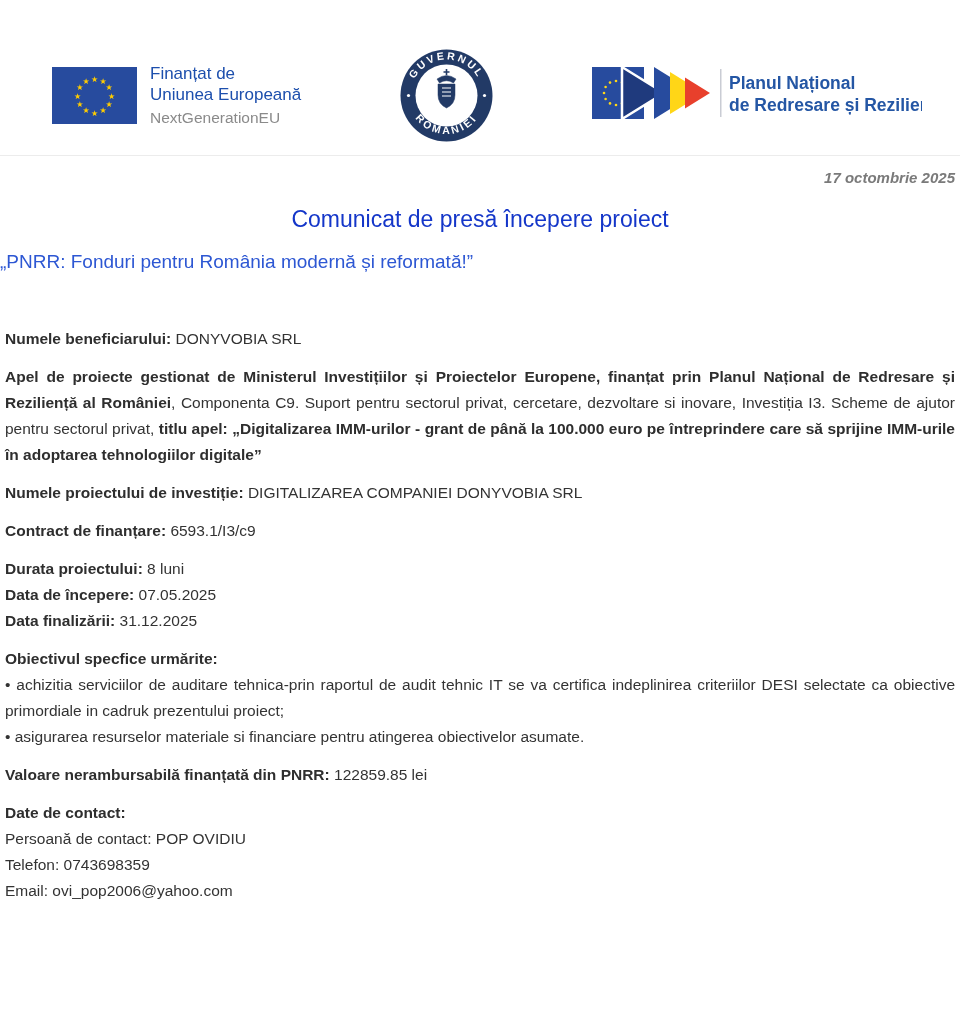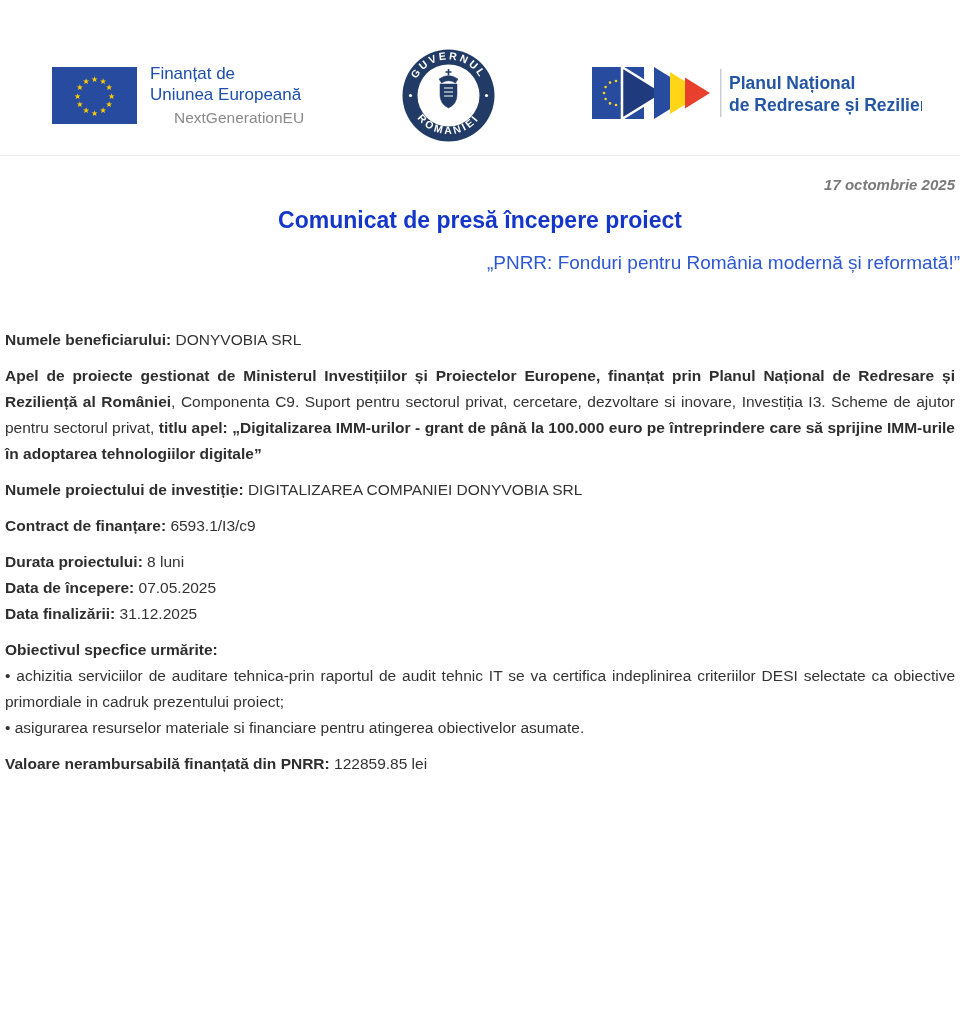--- a/index.html
+++ b/index.html
@@ -13,44 +13,44 @@
   .page { width: 960px; height: 1035px; }
 
   
   .logos {
     display: flex; align-items: center; justify-content: space-between;
     padding: 48px 38px 0 52px; height: 94px;
   }
   .eu-block { display: flex; align-items: center; gap: 13px; }
   .eu-text { line-height: 21px; }
   .eu-text .funded { font-weight: normal; color: #1d4fad; font-size: 17px; }
-  .eu-text .nextgen { color: #8a8a8a; font-size: 15.5px; margin-top: 2px; margin-left: 24px; }
+  .eu-text .nextgen { color: #8a8a8a; font-size: 15.5px; margin-top: 2px; }
 
   .hdr-rule { border-bottom: 1px solid #ececec; margin-top: 13px; }
 
   
   .date-row {
-    text-align: right; padding-right: 5px; margin-top: 20px;
+    text-align: right; padding-right: 5px; margin-top: 13px;
     font-size: 15px; font-weight: bold; font-style: italic; color: #7a7a7a;
   }
   .doc-title {
-    text-align: center; margin: 14px 0 0 0;
-    font-size: 23px; font-weight: bold; color: #1436c9;
+    text-align: center; margin: 20px 0 0 0;
+    font-size: 23px; font-weight: normal; color: #1436c9;
   }
   .doc-subtitle {
-    text-align: right; margin-top: 18px;
+    text-align: left; margin-top: 18px;
     font-size: 19px; font-weight: normal; color: #2d57d3;
   }
 
   
   .content {
     padding: 0 5px; margin-top: 53px;
     font-size: 15.5px; line-height: 26px;
   }
-  .group { margin: 4px 0 10px 0; }
+  .group { margin: 12px 0 10px 0; }
   .lbl { font-weight: bold; color: #2e2e2e; }
   .justify { text-align: justify; }
 </style>
 </head>
 <body>
 
 <div class="page">
 
   <div class="logos">
 
@@ -183,15 +183,21 @@
       <div>• asigurarea resurselor materiale si financiare pentru atingerea obiectivelor asumate.</div>
     </div>
 
     <div class="group">
       <div>
         <span class="lbl">Valoare nerambursabilă finanțată din PNRR:</span>
         <span>122859.85 lei</span>
       </div>
     </div>
 
+    <div class="group">
+      <div class="lbl">Date de contact:</div>
+      <div>Persoană de contact: POP OVIDIU</div>
+      <div>Telefon: 0743698359</div>
+      <div>Email: ovi_pop2006@yahoo.com</div>
+    </div>
 
   </div>
 </div>
 
 </body></html>

